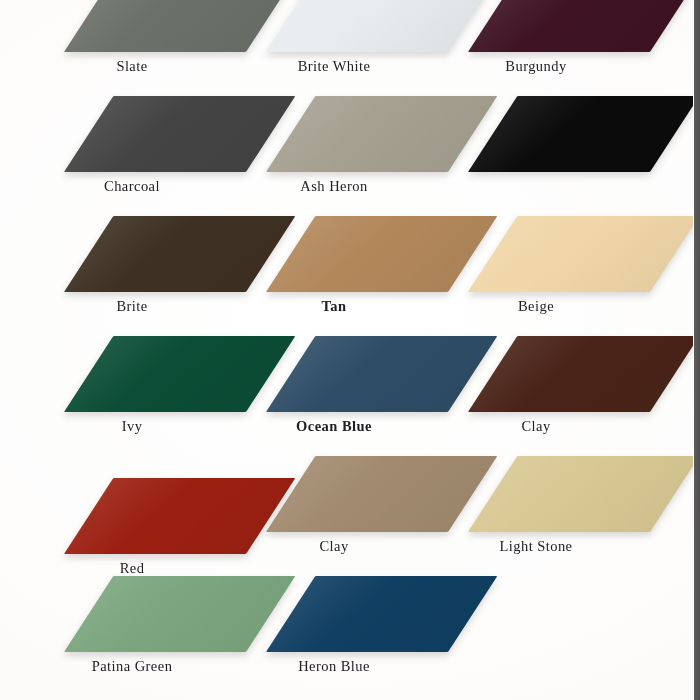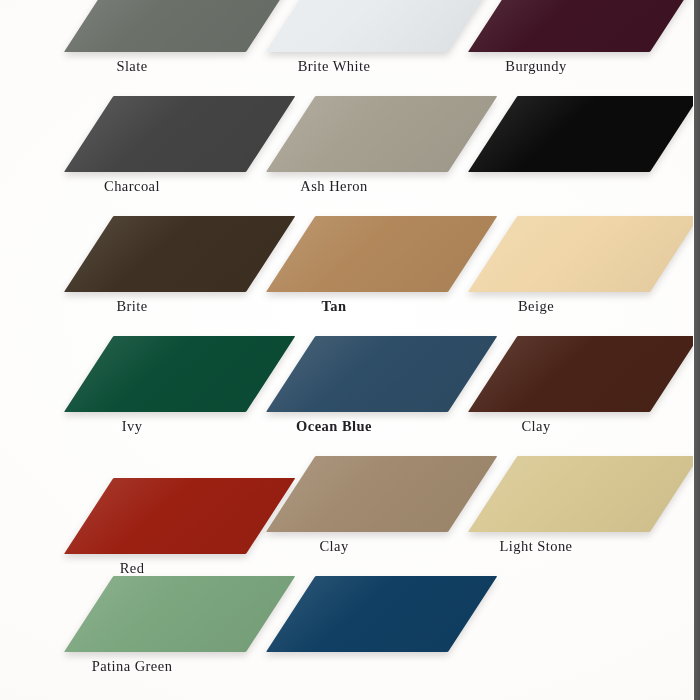--- a/index.html
+++ b/index.html
@@ -133,17 +133,18 @@
       <div class="swatch-cell" style="left: 432px; top: 456px;">
         <div class="swatch-shape" style="background: rgb(216, 200, 147); left: 36px;"></div>
         <div class="swatch-label">Light Stone</div>
       </div>
       <div class="swatch-cell" style="left: 28px; top: 576px;">
         <div class="swatch-shape" style="background: rgb(123, 166, 126); left: 36px;"></div>
         <div class="swatch-label">Patina Green</div>
       </div>
       <div class="swatch-cell" style="left: 230px; top: 576px;">
         <div class="swatch-shape" style="background: rgb(16, 63, 99); left: 36px;"></div>
+        <div class="swatch-label">Heron Blue</div>
       </div>
     </div>
 
   <div id="right-edge-band"></div>
 </div>
 
 </body></html>

